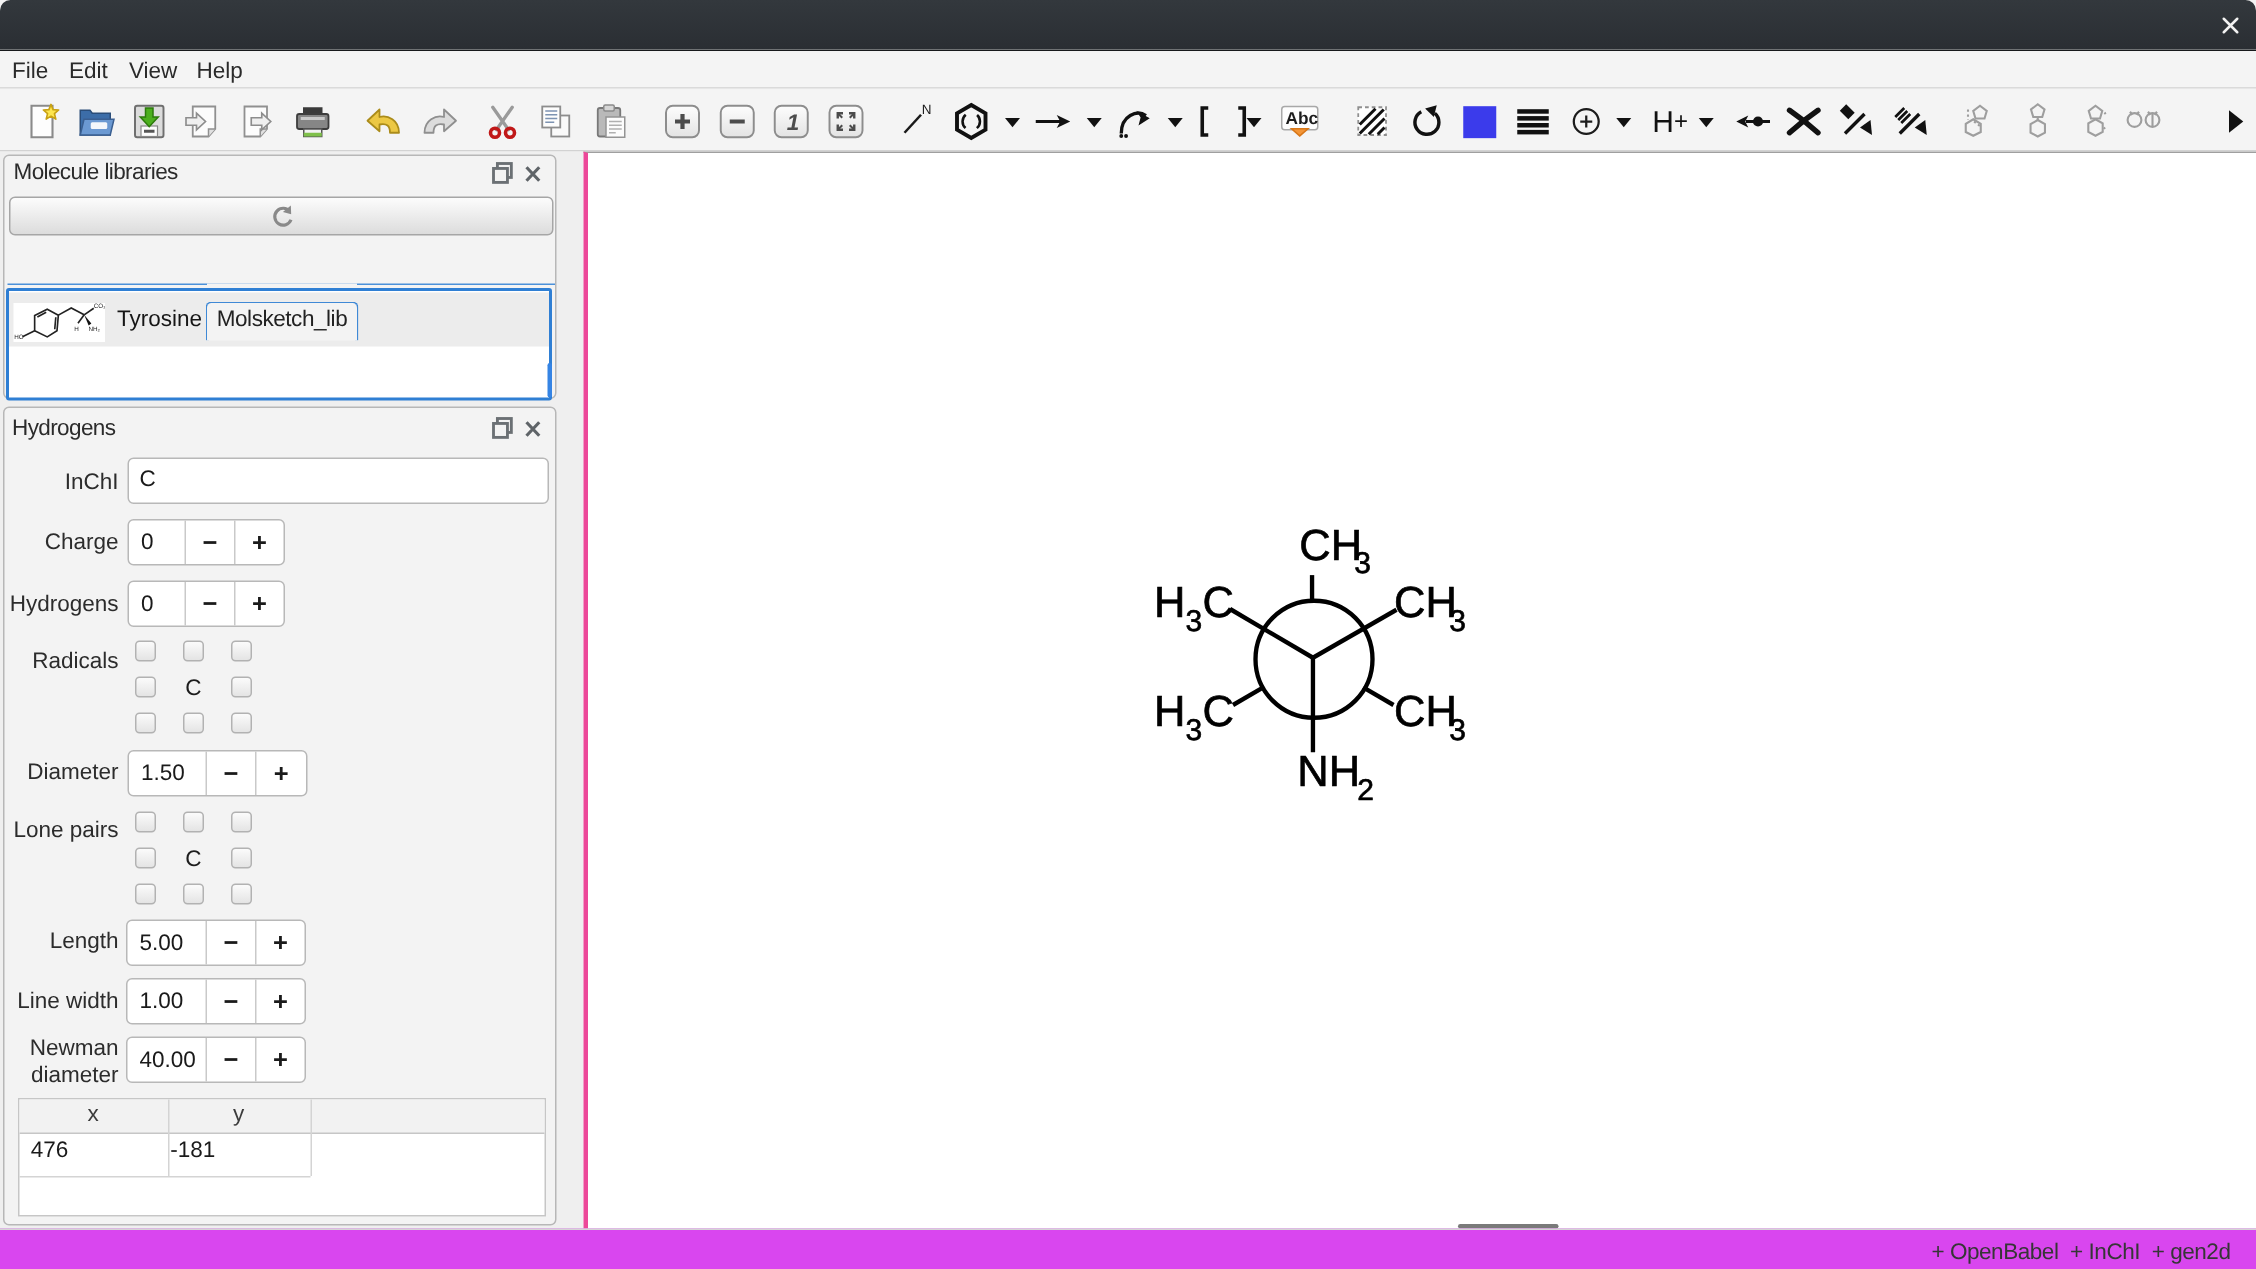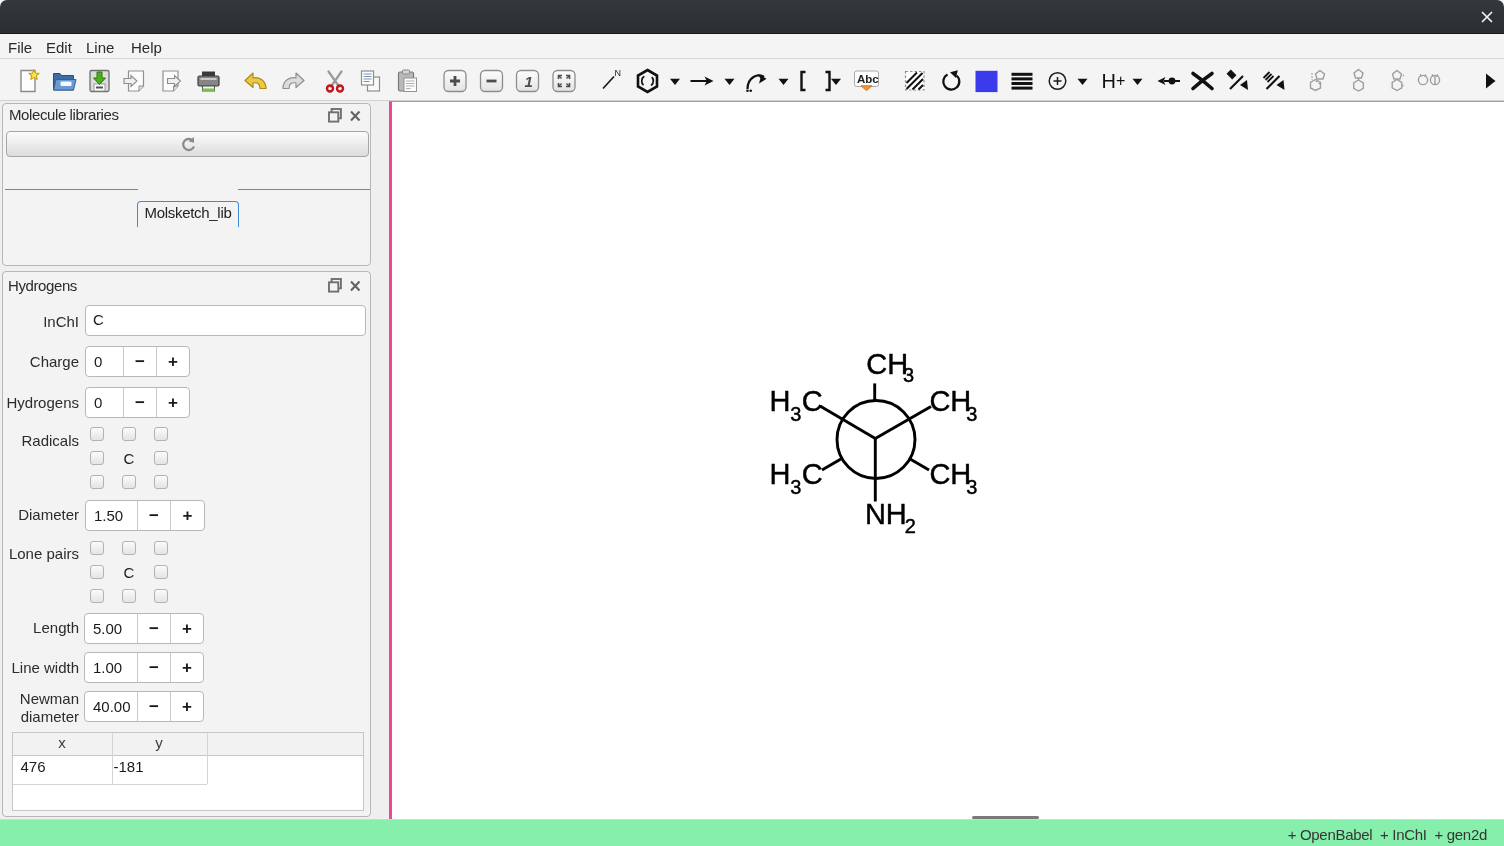--- a/index.html
+++ b/index.html
@@ -16,41 +16,41 @@
   background:#f4f4f4; border-bottom:1px solid #d2d2d2; }
 #main { position:absolute; left:0; top:101px; width:1504px; height:718px; background:#efefef; }
 #canvas { position:absolute; left:375px; top:0px; width:1304px; height:718px;
   background:#ffffff; border-left:3px solid #ec4899; border-top:1px solid #9f9f9f;margin-left:14px; }
 .panel { position:absolute; left:2px; width:369px; background:#f3f3f3;
   border:1px solid #b7b7b7; border-radius:4px; }
 #p1 { top:2px; height:163px; }
 #p2 { top:170px; height:546px; }
 .ptitle { position:absolute; left:6px; top:5px; font-size:15px; color:#2b2b2b; letter-spacing:-0.4px; }
 #statusbar { position:absolute; left:0; top:819px; width:1504px; height:27px;
-  background:#86efac; border-top:1px solid #d4d4d4; }
+  background:#d946ef; border-top:1px solid #d4d4d4; }
 #statusbar .stext { position:absolute; right:17px; top:6px; font-size:15px; color:#363636; }
 .lab { position:absolute; font-size:15px; color:#2c2c2c; text-align:right; }
 .spin { position:absolute; background:#fff; border:1px solid #b8b8b8; border-radius:4px; display:flex; }
 .spin .v { font-size:15px; color:#1a1a1a; padding-left:8px; display:flex; align-items:center; }
 .spin .b { border-left:1px solid #c9c9c9; display:flex; align-items:center; justify-content:center;
   font-size:17px; color:#1a1a1a; font-weight:bold; }
 .cb { position:absolute; width:14px; height:14px; border:1px solid #b2b2b2; border-radius:3px;
   background:linear-gradient(#fbfbfb,#e4e4e4); }
 </style>
 </head>
 <body>
 <div id="titlebar">
   <svg style="position:absolute;left:1480px;top:10px" width="14" height="14" viewBox="0 0 14 14">
     <path d="M2.5 2.5 L11.5 11.5 M11.5 2.5 L2.5 11.5" stroke="#f2f2f2" stroke-width="1.7" stroke-linecap="round"></path>
   </svg>
 </div>
 <div id="menubar">
   <span class="mitem" style="left:8px">File</span>
   <span class="mitem" style="left:46px">Edit</span>
-  <span class="mitem" style="left:86px">Line</span>
+  <span class="mitem" style="left:86px">View</span>
   <span class="mitem" style="left:131px">Help</span>
 </div>
 <div id="toolbar">
 <svg width="1504" height="41" viewBox="0 0 1504 41" style="position:absolute;left:0;top:0" font-family="Liberation Sans, sans-serif">
 <defs>
   <linearGradient id="btng" x1="0" y1="0" x2="0" y2="1">
     <stop offset="0" stop-color="#fdfdfd"></stop>
           <stop offset="1" stop-color="#e3e3e3"></stop>
   </linearGradient>
   <g id="zbtn">
@@ -301,20 +301,41 @@
       <path d="M1 1.5 L9.5 10.5 M9.5 1.5 L1 10.5" stroke="#5f6468" stroke-width="2.1"></path>
     </svg>
     <div style="position:absolute;left:3px;top:27px;width:363px;height:26px;background:linear-gradient(#fcfcfc,#dcdcdc);border:1px solid #a6a6a6;border-radius:4px;"></div>
     <svg style="position:absolute;left:176px;top:32px" width="18" height="17" viewBox="0 0 18 17">
       <path d="M14.2 5 A 5.6 5.6 0 1 0 15 10.5" fill="none" stroke="#898989" stroke-width="2.1"></path>
       <path d="M14.9 1 L15.1 6.8 L9.6 5.4 Z" fill="#898989"></path>
     </svg>
     <div style="position:absolute;left:134px;top:61px;width:102px;height:26px;background:#f3f3f3;border:1px solid #3f89d6;border-bottom:none;border-radius:4px 4px 0 0;z-index:3;font-size:15px;color:#222;text-align:center;padding-top:2px;letter-spacing:-0.3px;margin-top:36px;">Molsketch_lib</div>
     <div style="position:absolute;left:2px;top:85px;width:365px;height:1px;background:#4a90d9;z-index:2;"></div>
     <div style="position:absolute;left:135px;top:84.5px;width:100px;height:2.5px;background:#f3f3f3;z-index:4;"></div>
+    <div style="position:absolute;left:1px;top:88px;width:364px;height:74.5px;background:#fff;border:2px solid #2f7fd4;border-radius:2px;">
+      <div style="position:absolute;left:0px;top:1px;width:360px;height:36px;background:#ececec;"></div>
+      <div style="position:absolute;left:3px;top:8px;width:61px;height:26px;background:#fff;"></div>
+      <svg style="position:absolute;left:3px;top:6px" width="61" height="29" viewBox="0 0 61 29">
+        <g stroke="#222" stroke-width="1.1" fill="none">
+          <path d="M22.5 6.2 L29.9 10.1 L29 20.5 L22.5 24.6 L14.1 20.5 L14.1 10.3 Z"></path>
+          <path d="M28.2 11.5 L27.5 19.5 M15.9 11.4 L21.8 8.2"></path>
+          <path d="M14.1 20.5 L6 24.5"></path>
+          <path d="M29.9 10.1 L38.5 5.3 L47.1 9.9"></path>
+          <path d="M47.1 9.9 L43 15.5"></path>
+          <path d="M47.1 9.9 L53.5 5.5"></path>
+        </g>
+        <path d="M47.1 9.9 L51.9 15.6 L50.1 17 Z" fill="#111"></path>
+        <text x="0.5" y="26" font-size="4.2" fill="#222" font-family="Liberation Sans">HO</text>
+        <text x="53.5" y="5.5" font-size="4.2" fill="#222" font-family="Liberation Sans">CO₂</text>
+        <text x="40.5" y="20.5" font-size="4.2" fill="#222" font-family="Liberation Sans">H</text>
+        <text x="50" y="20.5" font-size="4.2" fill="#222" font-family="Liberation Sans">NH₂</text>
+      </svg>
+      <div style="position:absolute;left:72px;top:10px;font-size:15px;color:#161616;">Tyrosine</div>
+      <div style="position:absolute;left:358.5px;top:48px;width:3px;height:23px;background:#3584e4;border-radius:1.5px;"></div>
+    </div>
   </div>
   <div class="panel" id="p2">
     <div class="ptitle" style="left:5px">Hydrogens</div>
     <svg style="position:absolute;left:324.5px;top:6px" width="15" height="16" viewBox="0 0 15 16">
       <rect x="3.6" y="1" width="9.3" height="9.3" fill="none" stroke="#6b7074" stroke-width="1.9"></rect>
       <rect x="1" y="4.3" width="9.3" height="9.3" fill="#f3f3f3" stroke="#6b7074" stroke-width="1.9"></rect>
     </svg>
     <svg style="position:absolute;left:347px;top:8px" width="11" height="12" viewBox="0 0 11 12">
       <path d="M1 1.5 L9.5 10.5 M9.5 1.5 L1 10.5" stroke="#5f6468" stroke-width="2.1"></path>
     </svg>

